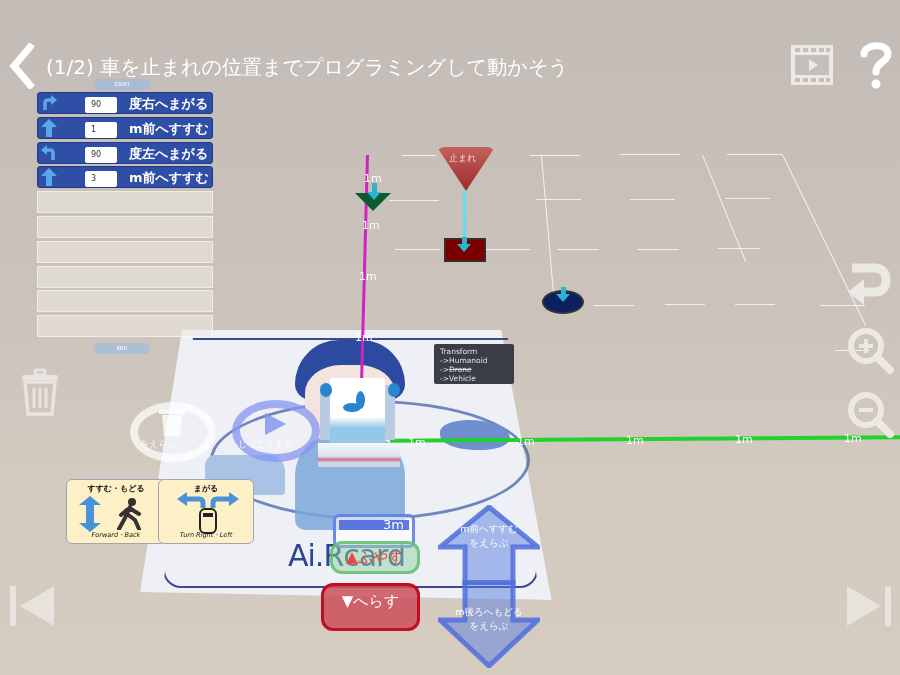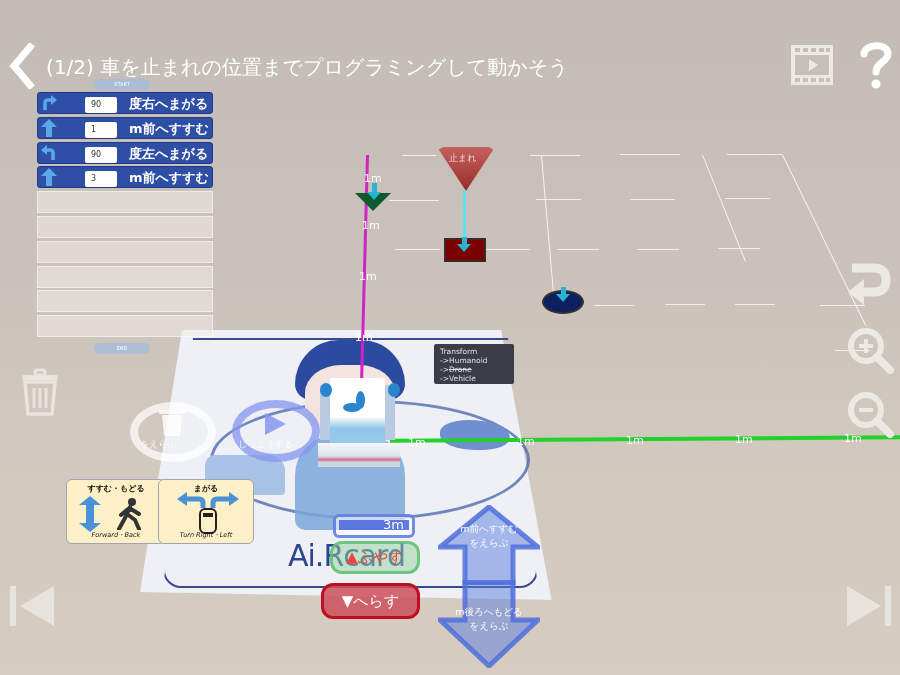--- a/index.html
+++ b/index.html
@@ -167,33 +167,33 @@
   }
 
   .hint-card {
     position: absolute; top: 479px; height: 65px; border-radius: 6px;
     background: #fdf0c6; border: 1px solid #9ea5b4;
   }
   .hint-title { position: absolute; top: 3px; width: 100%; text-align: center; font-size: 8px; font-weight: bold; color: #111; }
   .hint-sub { position: absolute; bottom: 3px; width: 100%; text-align: center; font-size: 6.5px; font-style: italic; color: #111; }
 
   .dist-display {
-    position: absolute; left: 333px; top: 514px; width: 82px; height: 24px;
+    position: absolute; left: 333px; top: 514px; width: 82px; height: 34px;
     border: 3px solid rgba(80,110,220,0.8); border-radius: 6px; background: rgba(255,255,255,0.6);
   }
   .dist-display .fill { position: absolute; left: 3px; top: 3px; width: 70px; height: 10px; background: rgba(70,100,220,0.85); }
   .dist-display .val { position: absolute; right: 8px; top: 0; font-size: 13px; color: #fff; line-height: 16px; }
 
   .increase-btn {
     position: absolute; left: 330px; top: 541px; width: 90px; height: 33px;
     background: rgba(150,210,160,0.5); border: 3px solid rgba(90,190,110,0.8); border-radius: 12px;
     color: #ef4444; font-size: 15px; text-align: center; line-height: 27px;
   }
   .decrease-btn {
-    position: absolute; left: 321px; top: 583px; width: 99px; height: 36px;
+    position: absolute; left: 321px; top: 583px; width: 99px; height: 48px;
     background: rgba(205,80,90,0.85); border: 3px solid #c00f23; border-radius: 12px;
     color: #fff; font-size: 15px; text-align: center; line-height: 30px;
   }
 
   .fwd-arrow, .back-arrow { position: absolute; left: 438px; width: 102px; }
   .fwd-arrow { top: 505px; height: 80px; }
   .back-arrow { top: 580px; height: 88px; }
   .arrow-label { position: absolute; left: 438px; width: 102px; text-align: center; color: #fff; font-size: 9.5px; line-height: 14px; }
 
   .top-right-icon { position: absolute; }

